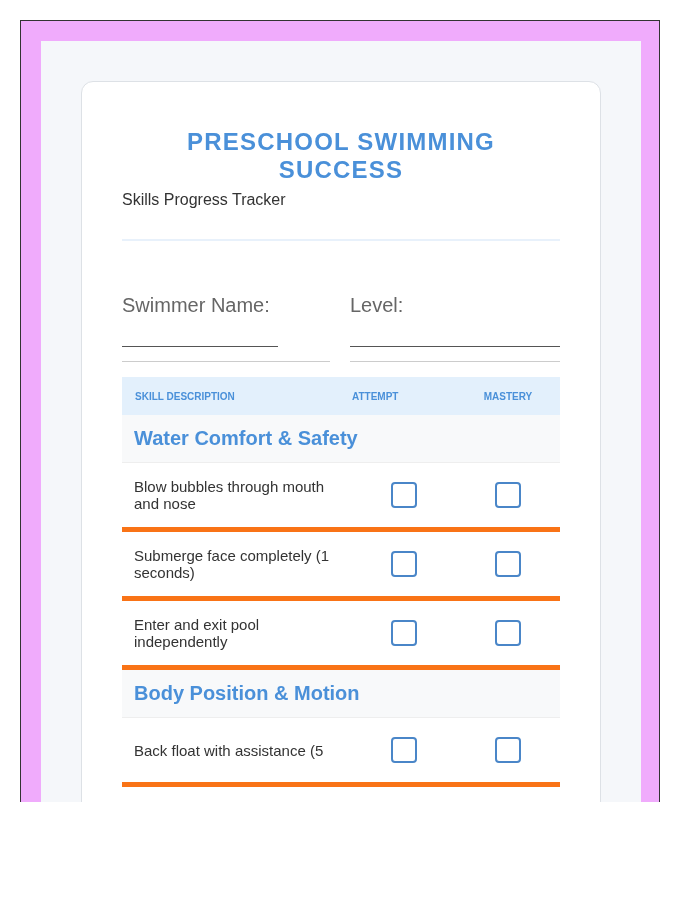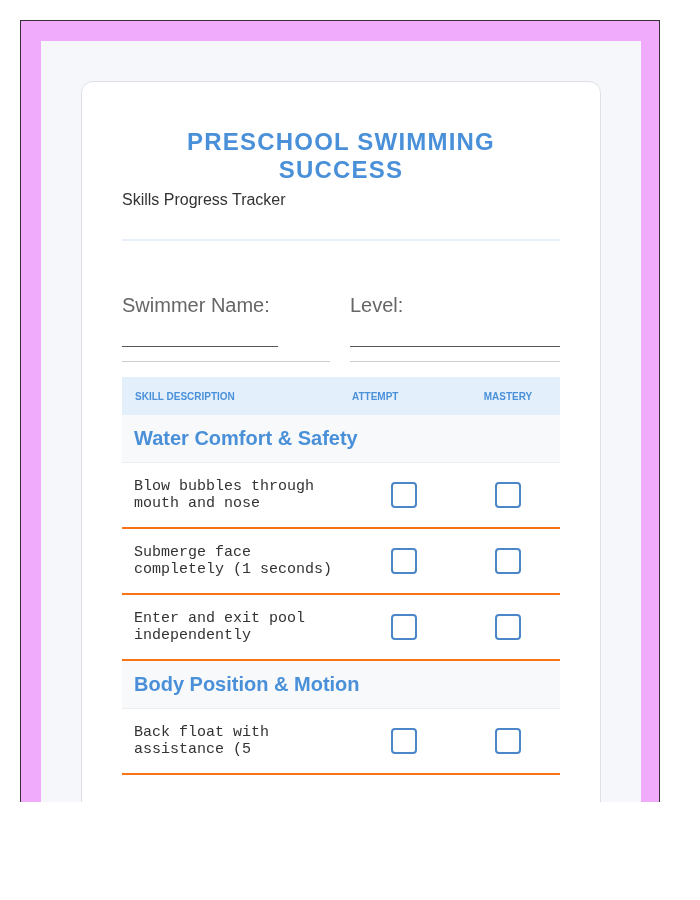--- a/index.html
+++ b/index.html
@@ -39,21 +39,21 @@
     table.skills th {
       background: #e3f0fc; color: #4a90d9; font-size: 10px; font-weight: bold; height: 38px; padding: 0;
     }
     table.skills th.col-skill { text-align: left; padding-left: 13px; width: 217px; }
     table.skills th.col-attempt { text-align: left; width: 104px; }
     table.skills th.col-mastery { text-align: center; }
     tr.category td {
       background: #f8f9fa; color: #4a90d9; font-weight: bold; font-size: 20px;
       height: 47px; padding: 0 0 0 12px; border-bottom: 1px solid #eeeeee;
     }
-    tr.skill td { height: 64px; border-bottom: 2px solid #f97316; padding: 0; font-family: Liberation Mono, monospace; }
+    tr.skill td { height: 64px; border-bottom: 5px solid #f97316; padding: 0; }
     tr.skill td.desc { padding-left: 12px; padding-right: 10px; color: #333333; font-size: 15px; line-height: 17px; }
     tr.skill td.box-cell { text-align: center; }
     .checkbox {
       display: inline-block; width: 22px; height: 22px; border: 2px solid #4a86c8; border-radius: 4px;
       background: #ffffff; vertical-align: middle; cursor: pointer;
     }
   </style>
 </head>
 <body>
 

